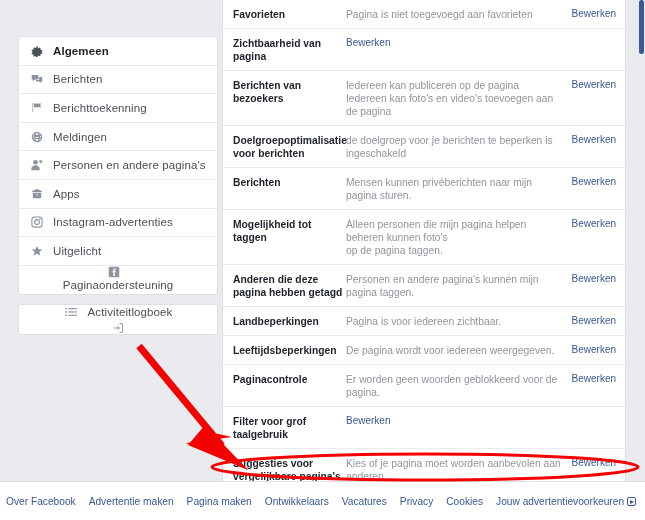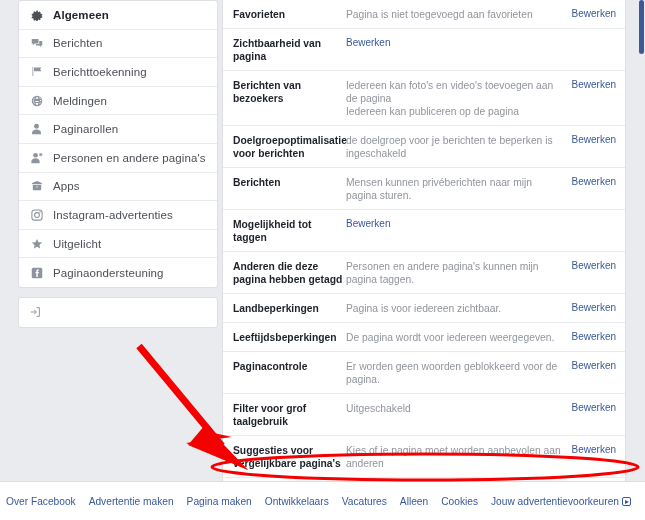--- a/index.html
+++ b/index.html
@@ -13,33 +13,34 @@
 
   
   .page-body { position: absolute; left: 0; top: 0; width: 645px; height: 481px; }
 
   
   .sidebar { position: absolute; left: 18px; top: 0px; width: 200px; }
   .side-card {
     background: #fff;
     border: 1px solid #dddfe2;
     border-radius: 3px;
+    margin-top: 36px;
   }
   .side-item {
     display: flex; align-items: center;
     height: 28.6px;
     padding: 0 10px;
     border-bottom: 1px solid #e9ebee;
     font-size: 11.5px;
     color: #4b4f56;
     letter-spacing: .1px;
     white-space: nowrap;
     cursor: pointer;
   }
-  .side-item:last-child { border-bottom: none; }
+  .side-item:last-child { border-bottom: none; flex-direction: column; }
   .side-item.selected { color: #1d2129; font-weight: bold; }
   .side-ico {
     width: 15px; height: 13px;
     margin-right: 9px;
     display: inline-flex; align-items: center; justify-content: center;
     color: #8d949e;
     flex: 0 0 auto;
   }
   .side-item.selected .side-ico { color: #4b4f56; }
   .side-ico svg { display: block; }
@@ -180,29 +181,20 @@
           <div class="side-item">
             <span class="side-ico">
               <svg width="12" height="12" viewBox="0 0 16 16">
                 <path fill="currentColor" d="M8 1a7 7 0 1 0 0 14A7 7 0 0 0 8 1zm0 1.4c.5 0 1.4 1 1.8 2.6H6.2C6.6 3.4 7.5 2.4 8 2.4zM4.9 3.3c-.3.7-.5 1.6-.6 2.7H2.8a5.6 5.6 0 0 1 2.1-2.7zM2.5 7.3h1.7c0 .5 0 1 .1 1.4H2.6a5.6 5.6 0 0 1-.1-1.4zm.4 2.8h1.5c.2 1 .4 1.9.7 2.5a5.6 5.6 0 0 1-2.2-2.5zM8 13.6c-.5 0-1.5-1.1-1.9-2.9h3.8C9.5 12.5 8.5 13.6 8 13.6zm2.1-4.2H5.9c-.1-.5-.1-1-.1-1.5h4.4c0 .5 0 1-.1 1.5zm.9 3.2c.3-.6.6-1.5.7-2.5h1.6a5.6 5.6 0 0 1-2.3 2.5zm.9-4.7c0-.5 0-.9-.1-1.4h1.7a5.6 5.6 0 0 1 .1 1.4h-1.7zm-.3-2.9c-.1-1.1-.3-2-.6-2.7a5.6 5.6 0 0 1 2.1 2.7h-1.5z"></path>
               </svg>
             </span>
             <span>Meldingen</span>
           </div>
           <div class="side-item">
             <span class="side-ico">
-              <svg width="11" height="12" viewBox="0 0 14 16">
-                <circle cx="7" cy="4.3" r="3.3" fill="currentColor"></circle>
-                <path fill="currentColor" d="M7 8.6c-3.3 0-6 2-6 4.6V15h12v-1.8c0-2.6-2.7-4.6-6-4.6z"></path>
-              </svg>
-            </span>
-            <span>Paginarollen</span>
-          </div>
-          <div class="side-item">
-            <span class="side-ico">
               <svg width="12" height="12" viewBox="0 0 16 16">
                 <circle cx="6" cy="4.3" r="3.1" fill="currentColor"></circle>
                 <path fill="currentColor" d="M6 8.4c-3 0-5.5 1.9-5.5 4.3V15h11v-2.3C11.5 10.3 9 8.4 6 8.4z"></path>
                 <circle cx="13" cy="3.4" r="2.2" fill="currentColor" opacity=".85"></circle>
               </svg>
             </span>
             <span>Personen en andere pagina's</span>
           </div>
           <div class="side-item">
             <span class="side-ico">
@@ -237,20 +229,35 @@
                 <rect x="1" y="1" width="14" height="14" rx="2" fill="currentColor"></rect>
                 <path fill="#fff" d="M10.4 8.3H9v5H7.1v-5H6V6.6h1.1V5.5c0-1.3.6-2.1 2.1-2.1h1.3v1.7H9.7c-.5 0-.7.2-.7.7v.8h1.6l-.2 1.7z"></path>
               </svg>
             </span>
             <span>Paginaondersteuning</span>
           </div>
         </div>
 
       <div class="side-card second" id="sidebar-secondary">
           <div class="side-item">
+            <span class="side-left">
+              <span class="side-ico">
+                <svg width="12" height="10" viewBox="0 0 16 12">
+                  <g fill="currentColor">
+                    <rect x="0" y="0.8" width="3" height="1.5"></rect>
+                    <rect x="4.5" y="0.8" width="11.5" height="1.5"></rect>
+                    <rect x="0" y="5.2" width="3" height="1.5"></rect>
+                    <rect x="4.5" y="5.2" width="11.5" height="1.5"></rect>
+                    <rect x="0" y="9.6" width="3" height="1.5"></rect>
+                    <rect x="4.5" y="9.6" width="11.5" height="1.5"></rect>
+                  </g>
+                </svg>
+              </span>
+              <span>Activiteitlogboek</span>
+            </span>
             <span class="side-right-ico">
               <svg width="12" height="12" viewBox="0 0 16 16">
                 <path fill="none" stroke="currentColor" stroke-width="1.3" d="M10 2.2h3.8v11.6H10"></path>
                 <path fill="none" stroke="currentColor" stroke-width="1.3" d="M2.4 8h7.4M7 5.2 9.9 8 7 10.8"></path>
               </svg>
             </span>
           </div>
         </div>
 
     </div>
@@ -263,41 +270,45 @@
           </div>
           <div class="c-action">Bewerken</div>
         </div>
         <div class="row">
           <div class="c-label">Zichtbaarheid van pagina</div>
           <div class="c-action">Bewerken</div>
         </div>
         <div class="row">
           <div class="c-label">Berichten van bezoekers</div>
           <div class="c-value">
+            <span class="ln">Iedereen kan publiceren op de pagina</span>
             <span class="ln">Iedereen kan foto's en video's toevoegen aan de pagina</span>
-            <span class="ln">Iedereen kan publiceren op de pagina</span>
           </div>
           <div class="c-action">Bewerken</div>
         </div>
         <div class="row">
           <div class="c-label">Doelgroepoptimalisatie voor berichten</div>
           <div class="c-value">
             <span class="ln">de doelgroep voor je berichten te beperken is ingeschakeld</span>
           </div>
           <div class="c-action">Bewerken</div>
         </div>
         <div class="row">
           <div class="c-label">Berichten</div>
           <div class="c-value">
             <span class="ln">Mensen kunnen privéberichten naar mijn pagina sturen.</span>
           </div>
           <div class="c-action">Bewerken</div>
         </div>
         <div class="row">
           <div class="c-label">Mogelijkheid tot taggen</div>
+          <div class="c-value">
+            <span class="ln">Alleen personen die mijn pagina helpen beheren kunnen foto's</span>
+            <span class="ln">op de pagina taggen.</span>
+          </div>
           <div class="c-action">Bewerken</div>
         </div>
         <div class="row">
           <div class="c-label">Anderen die deze pagina hebben getagd</div>
           <div class="c-value">
             <span class="ln">Personen en andere pagina's kunnen mijn pagina taggen.</span>
           </div>
           <div class="c-action">Bewerken</div>
         </div>
         <div class="row">
@@ -316,23 +327,20 @@
         </div>
         <div class="row">
           <div class="c-label">Paginacontrole</div>
           <div class="c-value">
             <span class="ln">Er worden geen woorden geblokkeerd voor de pagina.</span>
           </div>
           <div class="c-action">Bewerken</div>
         </div>
         <div class="row">
           <div class="c-label">Filter voor grof taalgebruik</div>
-          <div class="c-value">
-            <span class="ln">Uitgeschakeld</span>
-          </div>
           <div class="c-action">Bewerken</div>
         </div>
         <div class="row">
           <div class="c-label">Suggesties voor vergelijkbare pagina's</div>
           <div class="c-value">
             <span class="ln">Kies of je pagina moet worden aanbevolen aan anderen</span>
           </div>
           <div class="c-action">Bewerken</div>
         </div>
         <div class="row"></div>
@@ -355,21 +363,21 @@
         <span class="f-link">
           <span>Pagina maken</span>
         </span>
         <span class="f-link">
           <span>Ontwikkelaars</span>
         </span>
         <span class="f-link">
           <span>Vacatures</span>
         </span>
         <span class="f-link">
-          <span>Alleen</span>
+          <span>Privacy</span>
         </span>
         <span class="f-link">
           <span>Cookies</span>
         </span>
         <span class="f-link">
           <span>Jouw advertentievoorkeuren</span>
           <span class="adchoices"></span>
         </span>
       </div>
   </div>

